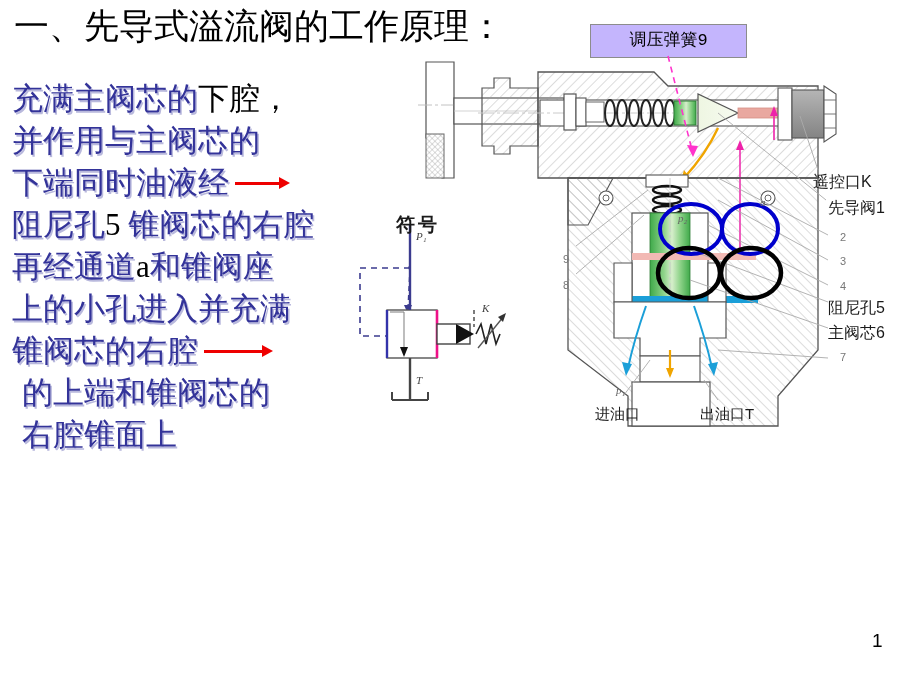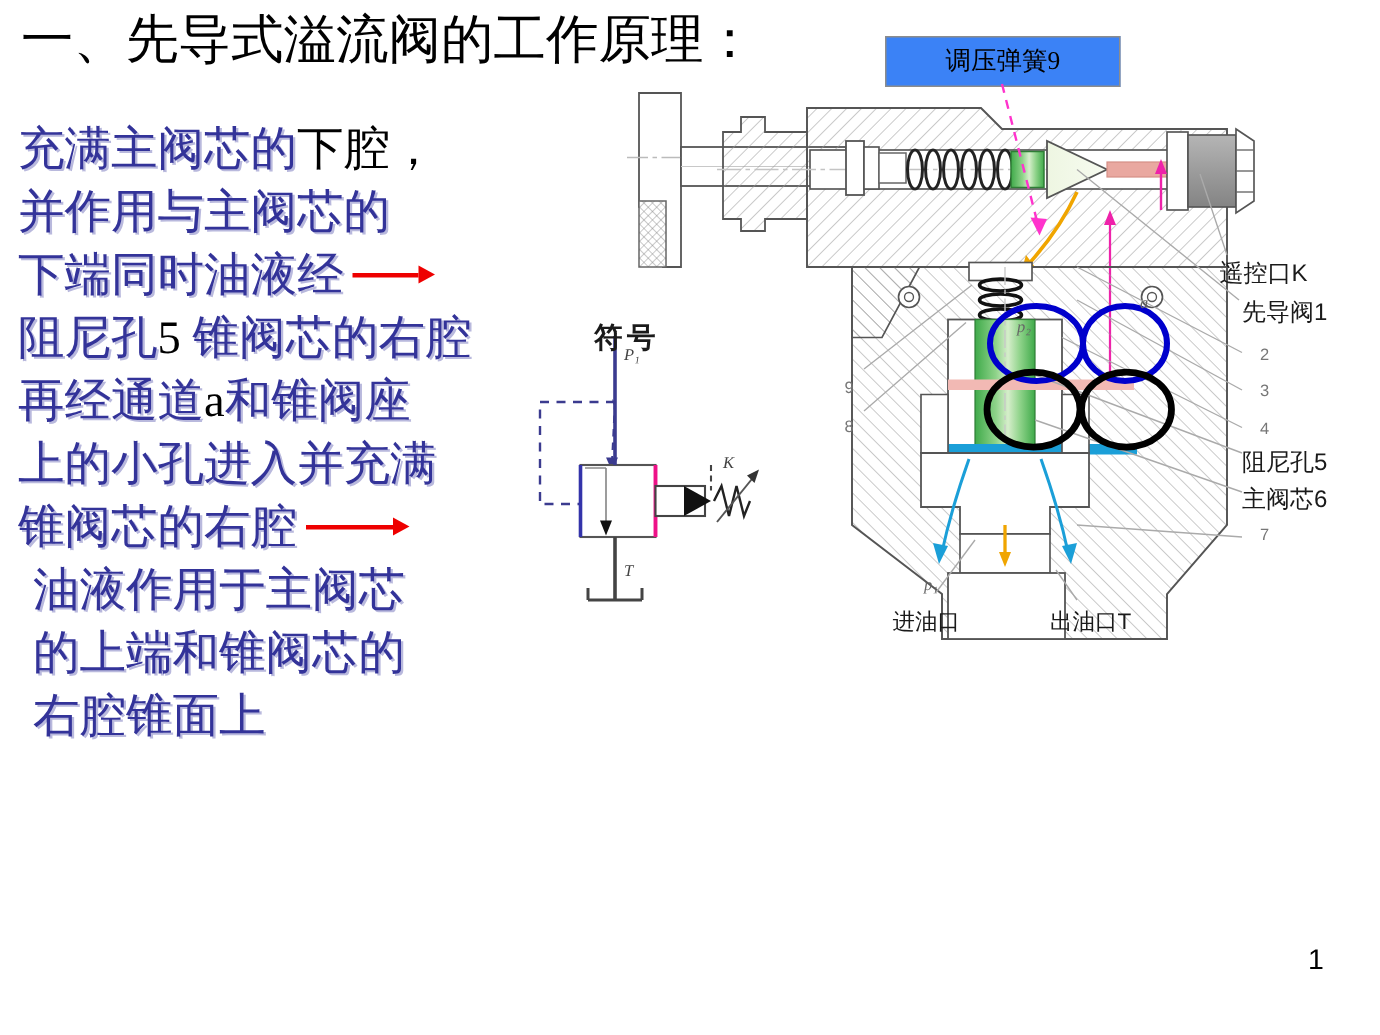--- a/index.html
+++ b/index.html
@@ -52,23 +52,23 @@
     letter-spacing:3px;font-family:Liberation Serif, serif;
     font-weight:bold;
   }
 
   
   #valve{position:absolute;left:418px;top:50px;width:420px;height:390px;}
 
   
   #callout{
     position:absolute;left:590px;top:24px;width:155px;height:32px;
-    background:#3b82f6;border:1px solid #8c8c8c;
+    background:#c4b5fd;border:1px solid #8c8c8c;
     font-size:17px;line-height:32px;text-align:center;color:#000;
-    font-family:Liberation Serif, serif;
+    font-family:Liberation Mono, monospace;
   }
 
   
   .rlabel{
     position:absolute;white-space:nowrap;color:#1a1a1a;
     font-family:"Liberation Sans","DejaVu Sans",sans-serif;
   }
   .rlabel.big{font-size:16px;}
   .rlabel.small{font-size:11px;color:#777;}
 
@@ -95,21 +95,20 @@
   <div id="title">一、先导式溢流阀的工作原理：</div>
 
   <div id="bodytext">
       <div class="tline"><span>充满主阀芯的</span><span class="blk">下腔，</span></div>
       <div class="tline"><span>并作用与主阀芯的</span></div>
       <div class="tline"><span>下端</span><span>同时油液经</span><span class="arrow" style="width: 55px;"><span class="shaft" style="width: 44px;"></span><span class="head" style="left: 44px;"></span></span></div>
       <div class="tline"><span>阻尼孔</span><span class="blk">5</span><span> 锥阀芯的右腔</span></div>
       <div class="tline"><span>再经通道</span><span class="blk">a</span><span>和锥阀座</span></div>
       <div class="tline"><span>上的小孔进入并充满</span></div>
       <div class="tline"><span>锥阀芯的右腔</span><span class="arrow" style="width: 69px;"><span class="shaft" style="width: 58px;"></span><span class="head" style="left: 58px;"></span></span></div>
-      <div class="tline ind2"><span>油液作用于主阀芯</span></div>
       <div class="tline ind2"><span>的上端和锥阀芯的</span></div>
       <div class="tline ind2"><span>右腔锥面上</span></div>
     </div>
 
   <div id="callout">调压弹簧9</div>
 
   <div id="symbol">
     <div class="sym-label">符号</div>
     <svg width="190" height="195" viewBox="0 0 190 195">
 

